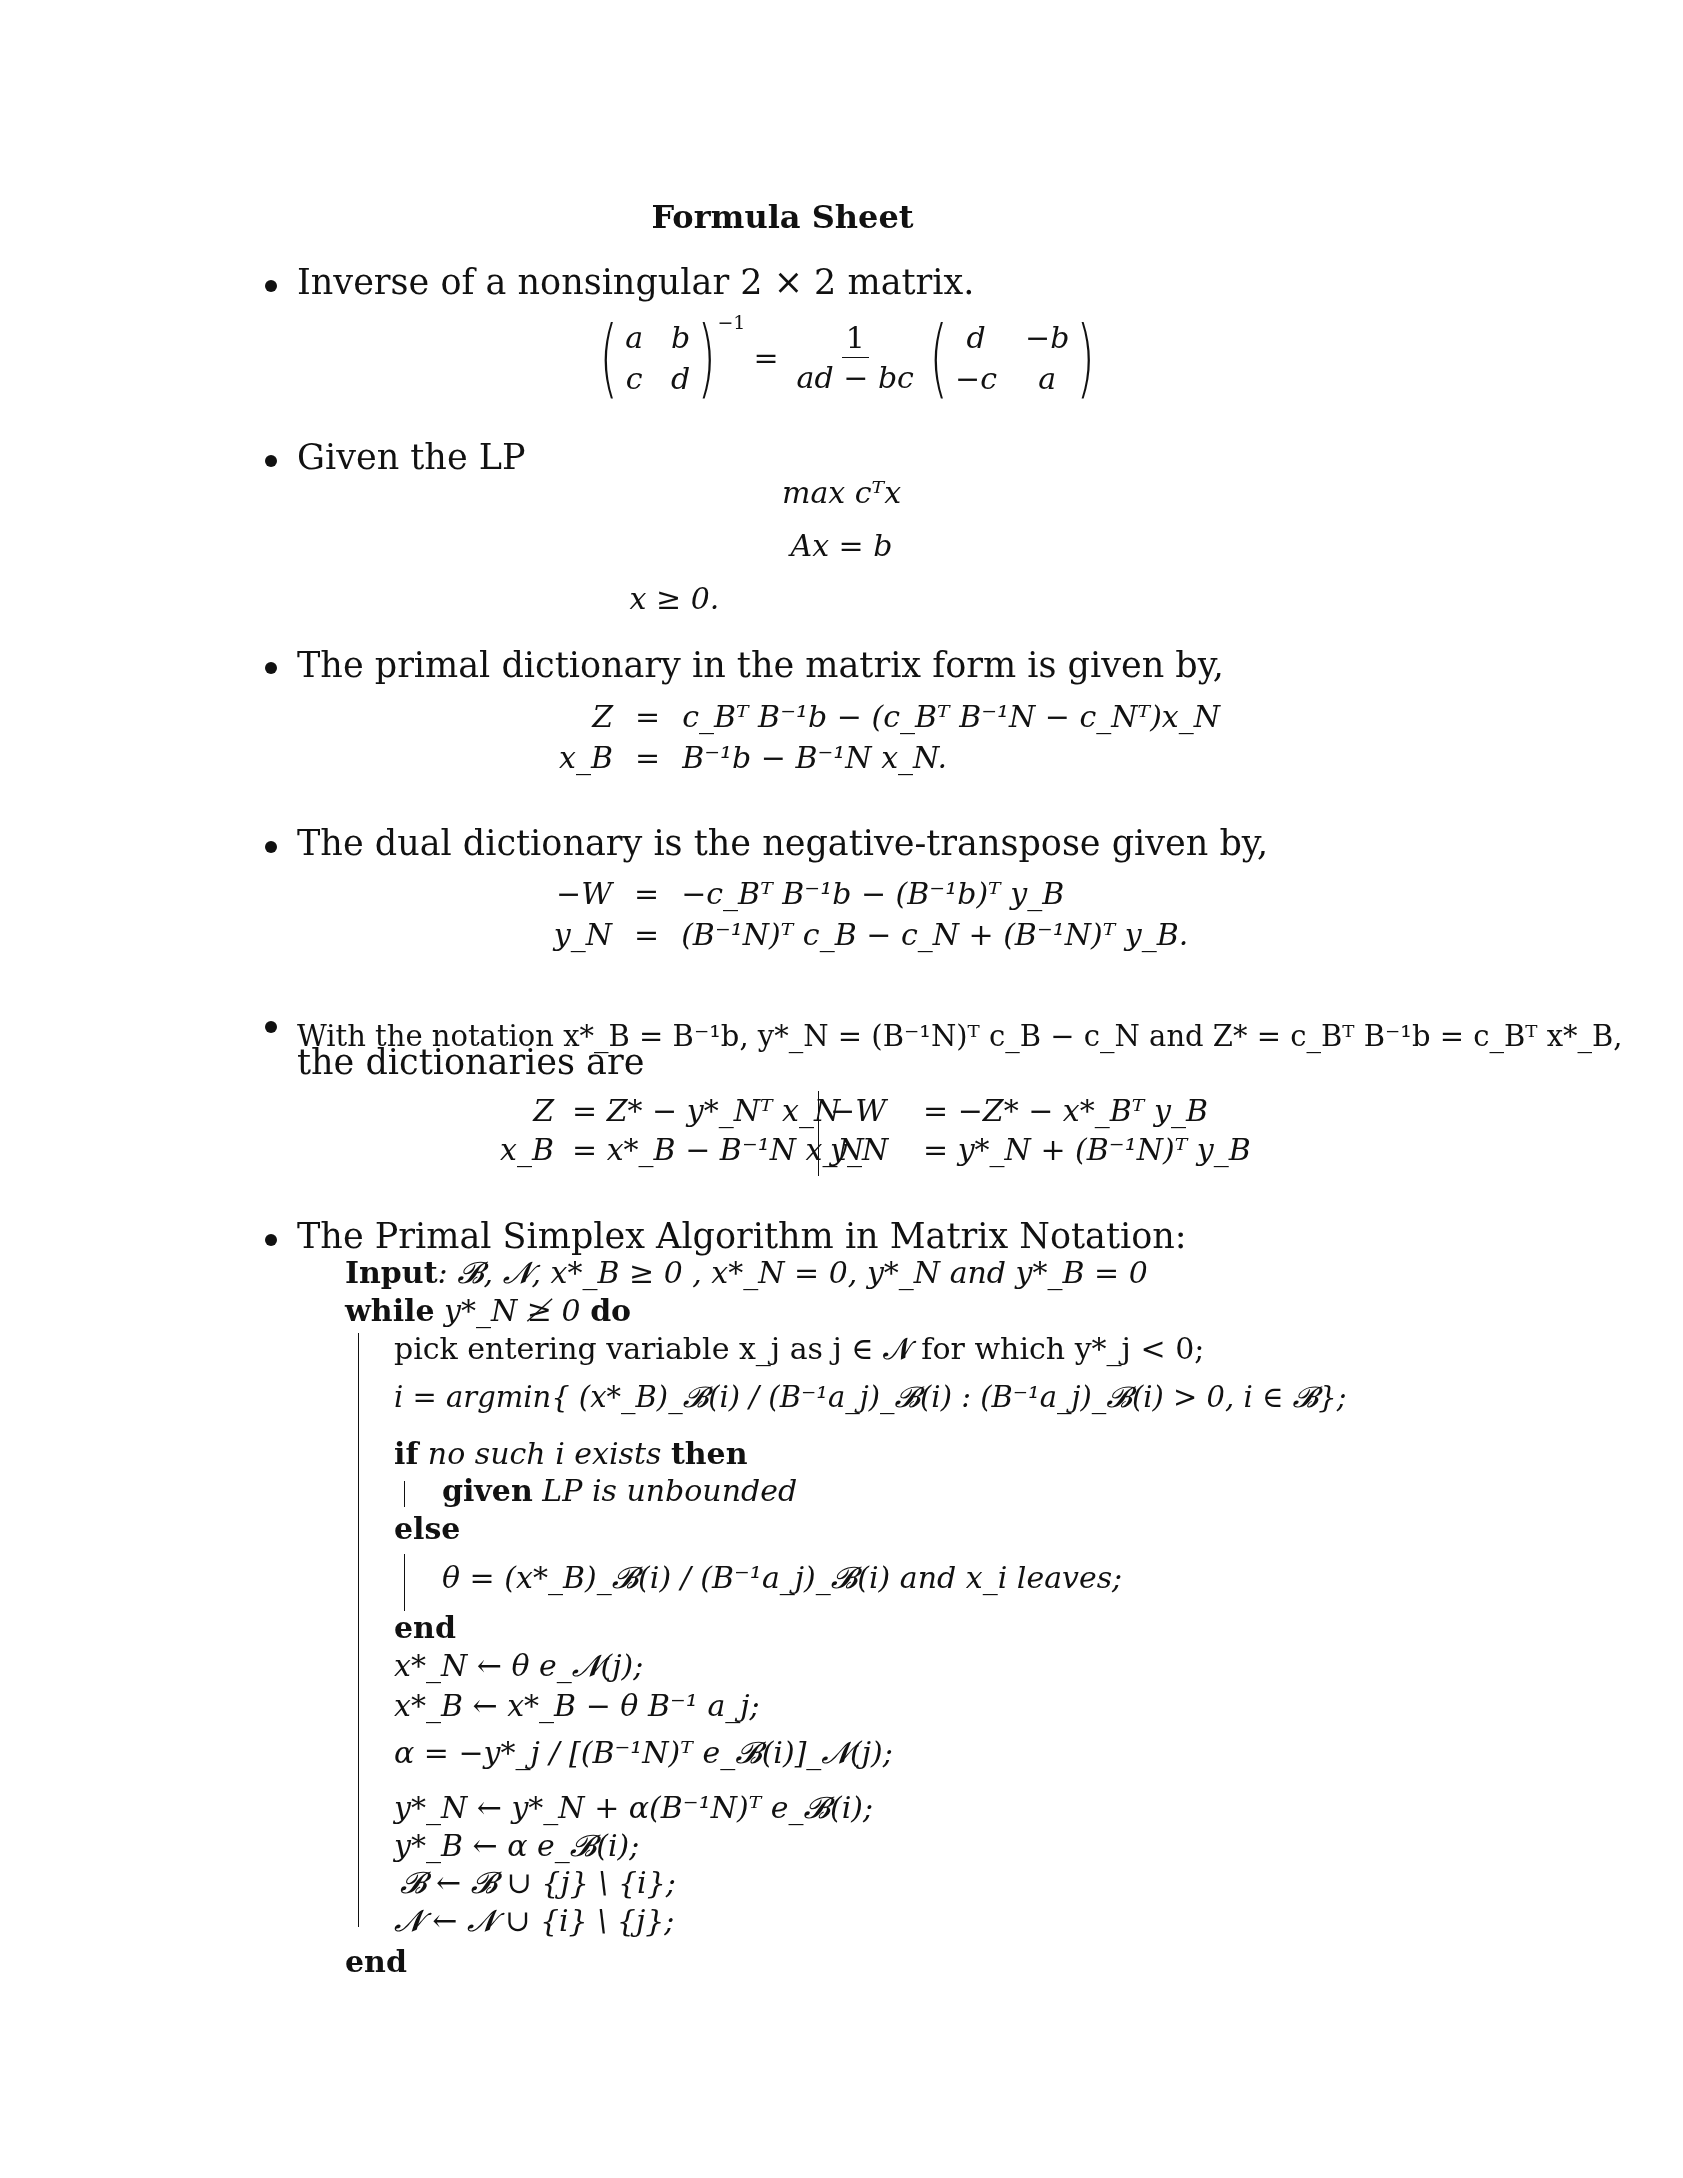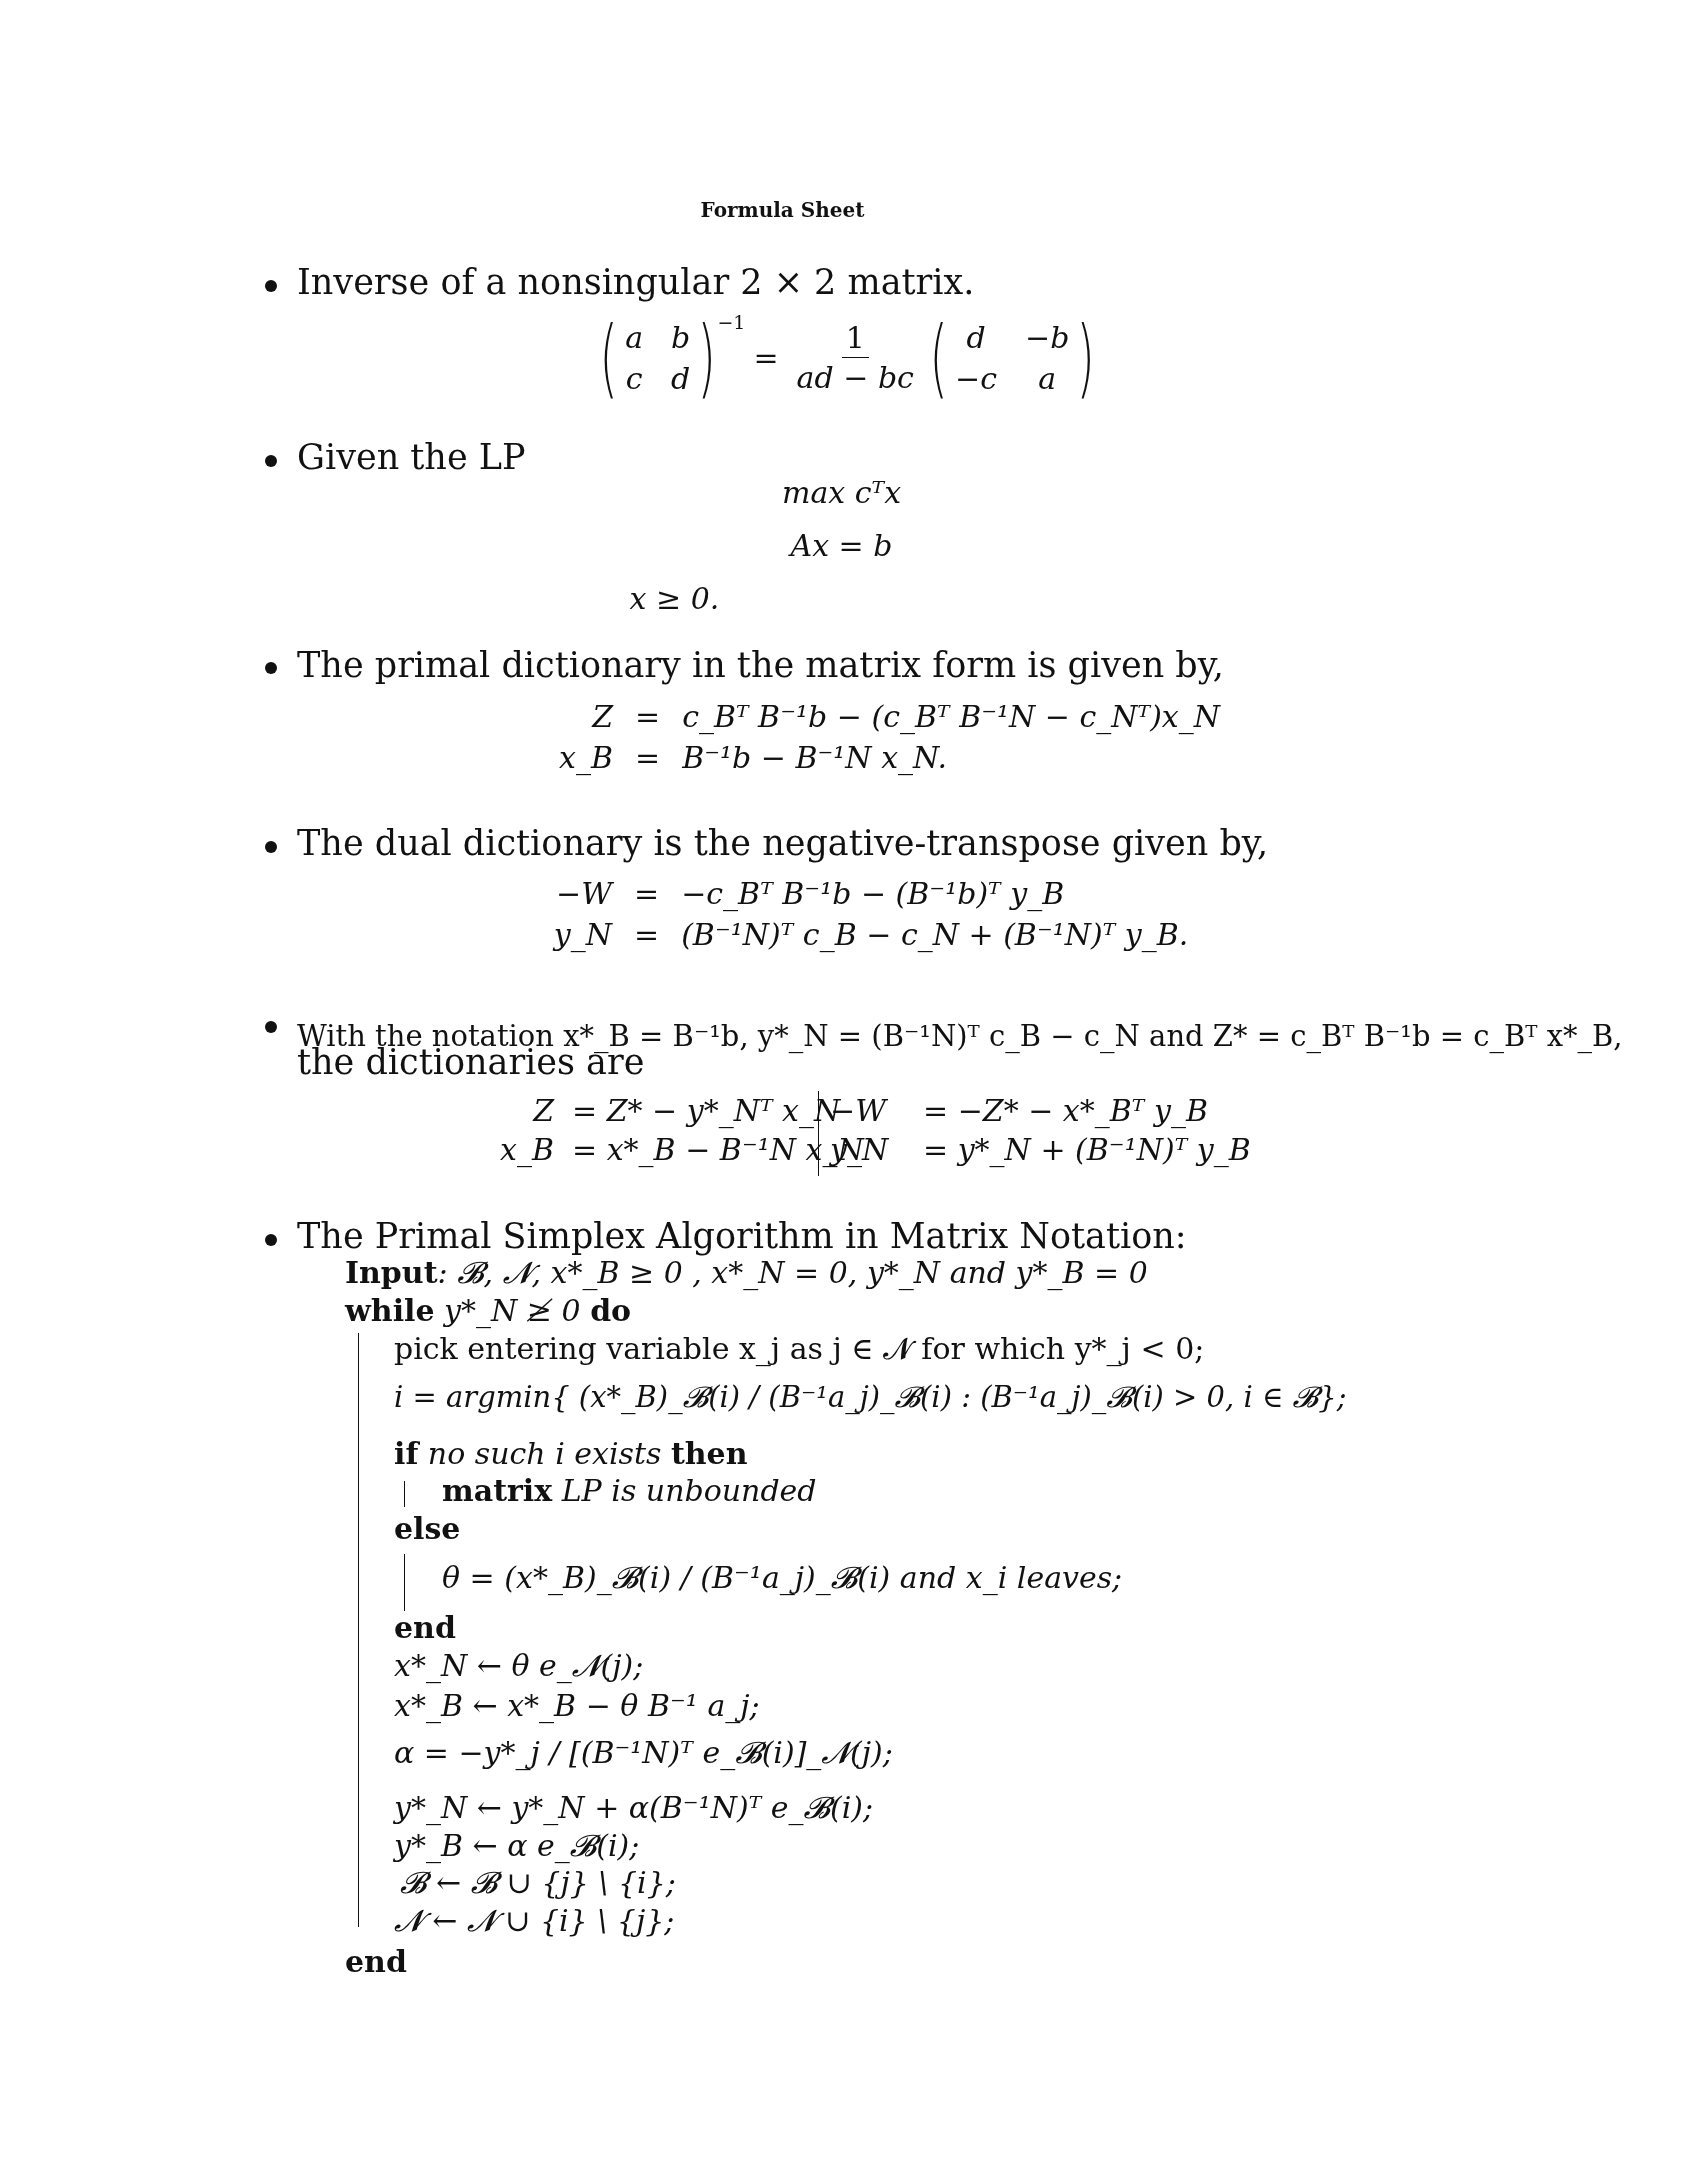--- a/index.html
+++ b/index.html
@@ -1,20 +1,20 @@
 <!DOCTYPE html>
 <html><head>
 <meta charset="utf-8">
 <style>
   html, body { margin:0; padding:0; background:#ffffff; }
   body { width:1683px; height:2178px; position:relative; overflow:hidden;
          font-family:"DejaVu Serif","Liberation Serif",serif; color:#111; }
   .page { position:absolute; left:0; top:0; width:1683px; height:2178px; }
   .title { position:absolute; left:0; width:1565px; top:198px; text-align:center;
-           font-weight:bold; font-size:20px; }
+           font-weight:bold; font-size:32px; }
   .bullet { position:absolute; left:265px; font-size:30px; line-height:1; }
   .bullet::before { content:""; position:absolute; left:0; top:10px; width:12px; height:12px;
                     border-radius:50%; background:#111; }
   .btext { position:absolute; left:297px; font-size:35px; white-space:nowrap; }
   .m { font-style:italic; }
   .up { font-style:normal; }
   sub, sup { font-size:0.62em; line-height:0; }
   .line { position:absolute; font-size:30px; white-space:nowrap; }
   .eqgrid { position:absolute; font-size:30px; display:grid; row-gap:6px; }
   .eqgrid .lhs { text-align:right; }
@@ -126,21 +126,21 @@
   <div class="line" style="left:394px; top:1331px;">pick entering variable x_j as j ∈ 𝓝 for which y*_j &lt; 0;</div>
   <div class="line m" style="left:394px; top:1380px; font-size:29px;">i = argmin{ (x*_B)_𝓑(i) / (B⁻¹a_j)_𝓑(i) : (B⁻¹a_j)_𝓑(i) &gt; 0, i ∈ 𝓑};</div>
 
   <div class="line" style="left:394px; top:1436px;">
     <span class="bold">if</span>
     <span class="m">no such i exists</span>
     <span class="bold">then</span>
   </div>
   <div class="vrule" style="left:404px; top:1481px; height:26px;"></div>
   <div class="line" style="left:442px; top:1473px;">
-    <span class="bold">matrix</span>
+    <span class="bold">given</span>
     <span class="m">LP is unbounded</span>
   </div>
   <div class="line bold" style="left:394px; top:1511px;">else</div>
   <div class="vrule" style="left:404px; top:1554px; height:57px;"></div>
   <div class="line m" style="left:442px; top:1560px;">θ = (x*_B)_𝓑(i) / (B⁻¹a_j)_𝓑(i) and x_i leaves;</div>
   <div class="line bold" style="left:394px; top:1610px;">end</div>
 
   <div class="line m" style="left:394px; top:1648px;">x*_N ← θ e_𝓝(j);</div>
   <div class="line m" style="left:394px; top:1688px;">x*_B ← x*_B − θ B⁻¹ a_j;</div>
   <div class="line m" style="left:394px; top:1735px;">α = −y*_j / [(B⁻¹N)ᵀ e_𝓑(i)]_𝓝(j);</div>

